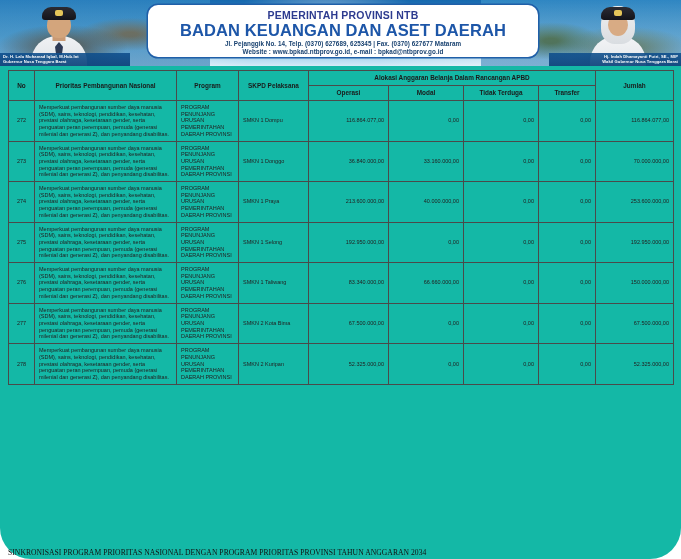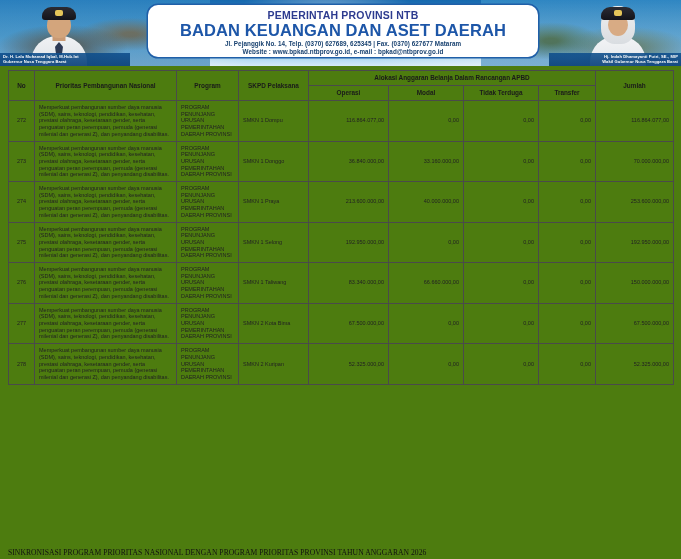--- a/index.html
+++ b/index.html
@@ -6,21 +6,22 @@
   html, body {
     margin: 0; padding: 0;
     width: 681px; height: 559px;
     background: #ffffff;
     font-family: "Liberation Sans", sans-serif;
     overflow: hidden;
   }
   #page {
     position: relative;
     width: 681px; height: 559px;
-    background: #4d7c0f;
+    background: #14b8a6;
+    border-radius: 31px;
   }
 
   
   .banner {
     position: relative;
     width: 681px;
     height: 66px;
     overflow: hidden;
     background: linear-gradient(180deg,#1b6fb5 0%, #2e8fd0 30%, #65b4de 62%, #a8d6ee 85%, #cfe7f6 100%);
   }
@@ -344,15 +345,15 @@
             <td class="c-num">52.325.000,00</td>
             <td class="c-num">0,00</td>
             <td class="c-num">0,00</td>
             <td class="c-num">0,00</td>
             <td class="c-num">52.325.000,00</td>
           </tr>
         </tbody>
     </table>
   </div>
 
-  <div class="footer">SINKRONISASI PROGRAM PRIORITAS NASIONAL DENGAN PROGRAM PRIORITAS PROVINSI TAHUN ANGGARAN 2026</div>
+  <div class="footer">SINKRONISASI PROGRAM PRIORITAS NASIONAL DENGAN PROGRAM PRIORITAS PROVINSI TAHUN ANGGARAN 2034</div>
 
 </div>
 
 </body></html>

